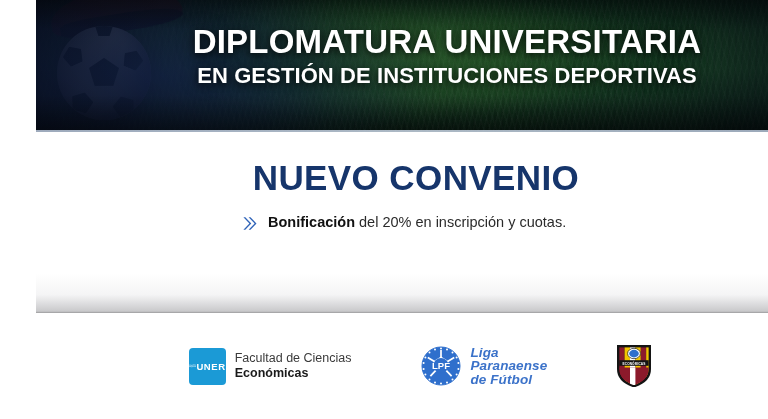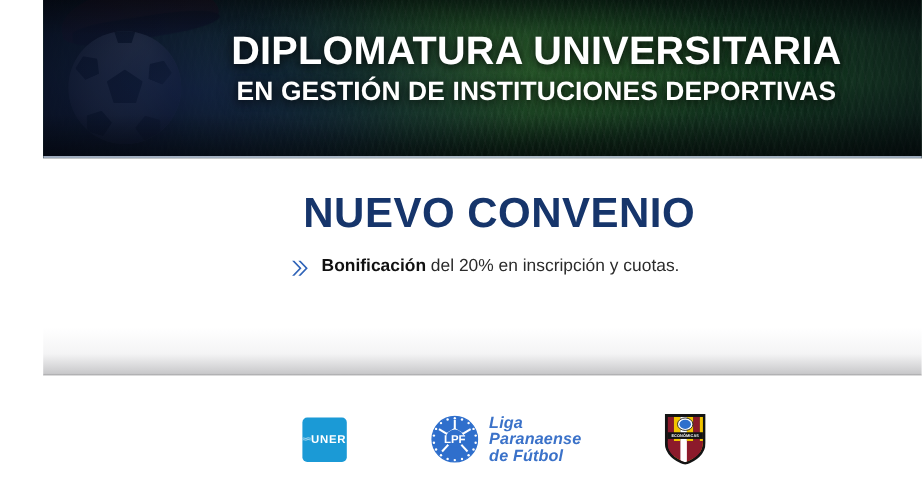--- a/index.html
+++ b/index.html
@@ -239,20 +239,24 @@
   <div class="footer">
     <div class="logo-row">
 
       <div class="logo uner">
         <div class="uner-mark">
           <svg class="uner-waves" viewBox="0 0 30 14">
             <path d="M0 4 C5 0.5, 10 7, 15 3.5 C20 0, 25 6.5, 30 3" stroke="#ffffff" stroke-width="2" fill="none" stroke-linecap="round"></path>
             <path d="M0 9.5 C5 6, 10 12.5, 15 9 C20 5.5, 25 12, 30 8.5" stroke="#ffffff" stroke-width="2" fill="none" stroke-linecap="round"></path>
           </svg>
           <div class="uner-word">UNER</div>
+        </div>
+        <div class="uner-txt">
+          <div class="uner-l1">Facultad de Ciencias</div>
+          <div class="uner-l2">Económicas</div>
         </div>
       </div>
 
       <div class="logo lpf">
         <div class="lpf-mark">
           <svg width="40" height="40" viewBox="0 0 40 40">
             <circle cx="20" cy="20" r="19" fill="#2f6fcc"></circle>
             <circle cx="20" cy="20" r="19" fill="none" stroke="#2f6fcc" stroke-width="1"></circle>
             <g fill="#ffffff">
               <circle cx="20" cy="2.6" r="1"></circle>

